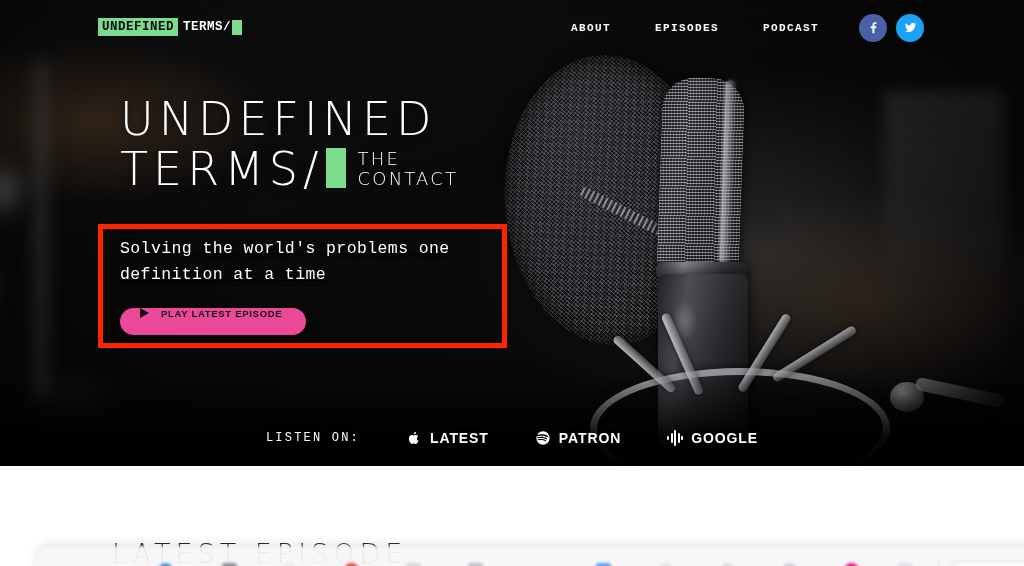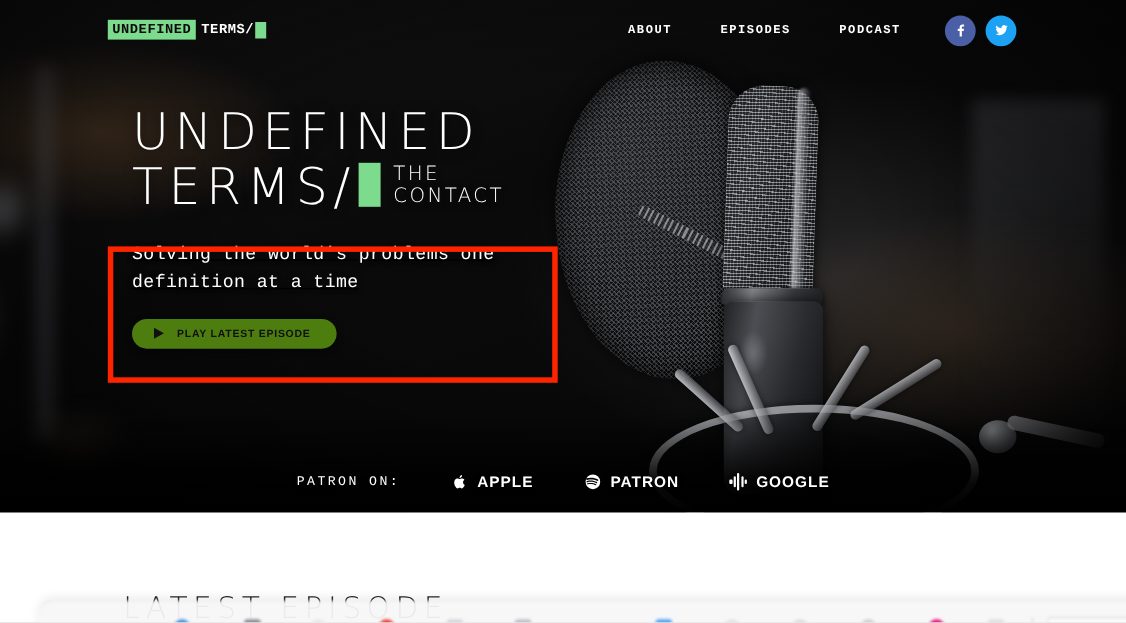--- a/index.html
+++ b/index.html
@@ -200,30 +200,30 @@
     text-shadow:0 2px 10px rgba(0,0,0,0.7);
   }
   .title-block { width:20px; height:40px; background:#7ddb8d; margin:0 0 4px 2px; flex:none; }
   .title-sub {
     margin:0 0 3px 12px; color:#ffffff; font-size:18px; font-weight:300;
     letter-spacing:2.2px; line-height:1.12;
     font-family:"DejaVu Sans", sans-serif;
     text-shadow:0 1px 6px rgba(0,0,0,0.7);
   }
 
-  .tagline-wrap { margin-top:26px;text-decoration:underline; }
+  .tagline-wrap { margin-top:44px;text-decoration:underline; }
   .tagline {
     color:#ffffff; font-size:16.5px; line-height:1.58; letter-spacing:0.4px;
     font-family:"Liberation Mono", monospace;
     max-width:380px;
     text-shadow:0 1px 6px rgba(0,0,0,0.8);
   }
   .play-btn {
-    margin-top:20px; background:#4d7c0f; color:#101010;
-    height:27px; border-radius:14px; display:inline-flex; align-items:center;
+    margin-top:20px; background:#ec4899; color:#101010;
+    height:27px; border-radius:14px; display:inline-flex; align-items:flex-start;
     gap:12px; padding:0 24px 0 20px; cursor:pointer; border:none;
     box-shadow:0 2px 7px rgba(0,0,0,0.45);
   }
   .play-tri {
     width:0; height:0; border-left:9px solid #101010;
     border-top:5.5px solid transparent; border-bottom:5.5px solid transparent;
   }
   .play-label { font-size:9.5px; font-weight:700; letter-spacing:0.7px; }
 
   
@@ -372,27 +372,27 @@
       <div class="tagline-wrap">
         <div class="tagline">Solving the world's problems one definition at a time</div>
         <button class="play-btn">
           <span class="play-tri"></span>
           <span class="play-label">PLAY LATEST EPISODE</span>
         </button>
       </div>
     </div>
 
     <div class="listen">
-      <span class="listen-label">PATRON ON:</span>
+      <span class="listen-label">LISTEN ON:</span>
 
       <div class="listen-item">
         <svg class="licon" viewBox="0 0 24 24">
             <path d="M16.4 12.6c0-2.2 1.8-3.3 1.9-3.4-1-1.5-2.6-1.7-3.2-1.7-1.4-.15-2.7.8-3.4.8-.7 0-1.8-.78-2.9-.76-1.5.02-2.9.87-3.7 2.2-1.6 2.74-.4 6.8 1.1 9 .75 1.1 1.65 2.3 2.8 2.26 1.12-.05 1.55-.73 2.9-.73 1.35 0 1.73.73 2.9.7 1.2-.02 1.96-1.1 2.7-2.2.85-1.26 1.2-2.48 1.22-2.54-.03-.01-2.34-.9-2.36-3.6zM14.2 5.6c.6-.75 1.03-1.8.9-2.85-.88.04-1.95.59-2.58 1.33-.56.65-1.06 1.72-.93 2.73.99.08 2-.5 2.61-1.21z"></path>
           </svg>
-        <span class="ltext">APPLE</span>
+        <span class="ltext">LATEST</span>
       </div>
 
       <div class="listen-item">
         <svg class="licon" viewBox="0 0 24 24">
             <path d="M12 2a10 10 0 1 0 0 20 10 10 0 0 0 0-20zm4.6 14.42a.75.75 0 0 1-1.03.25c-2.82-1.72-6.37-2.11-10.55-1.16a.75.75 0 1 1-.33-1.46c4.57-1.04 8.5-.59 11.66 1.34.35.22.46.68.25 1.03zm1.23-2.77a.93.93 0 0 1-1.28.31c-3.23-1.98-8.15-2.56-11.97-1.4a.94.94 0 1 1-.54-1.79c4.36-1.32 9.78-.68 13.49 1.6.44.27.58.85.3 1.28zm.11-2.88C14.06 8.47 7.98 8.26 4.28 9.38a1.12 1.12 0 1 1-.65-2.15c4.25-1.29 10.96-1.04 15.28 1.53a1.12 1.12 0 1 1-1.14 1.93l-.2-.12z"></path>
           </svg>
         <span class="ltext">PATRON</span>
       </div>
 
       <div class="listen-item">

